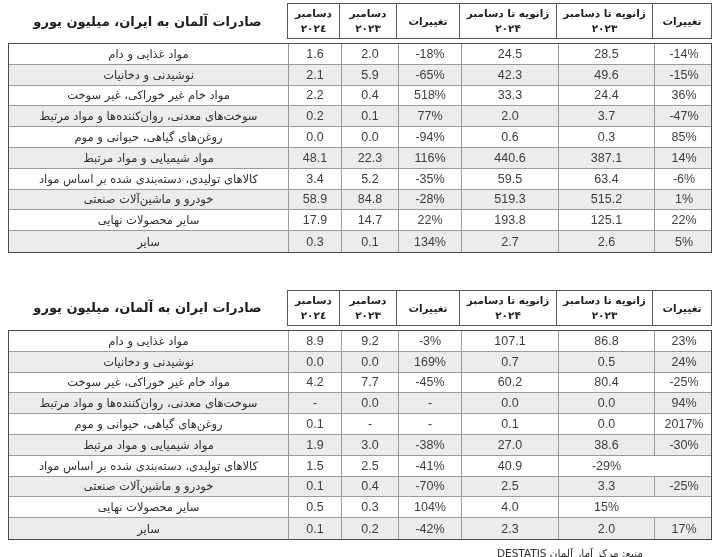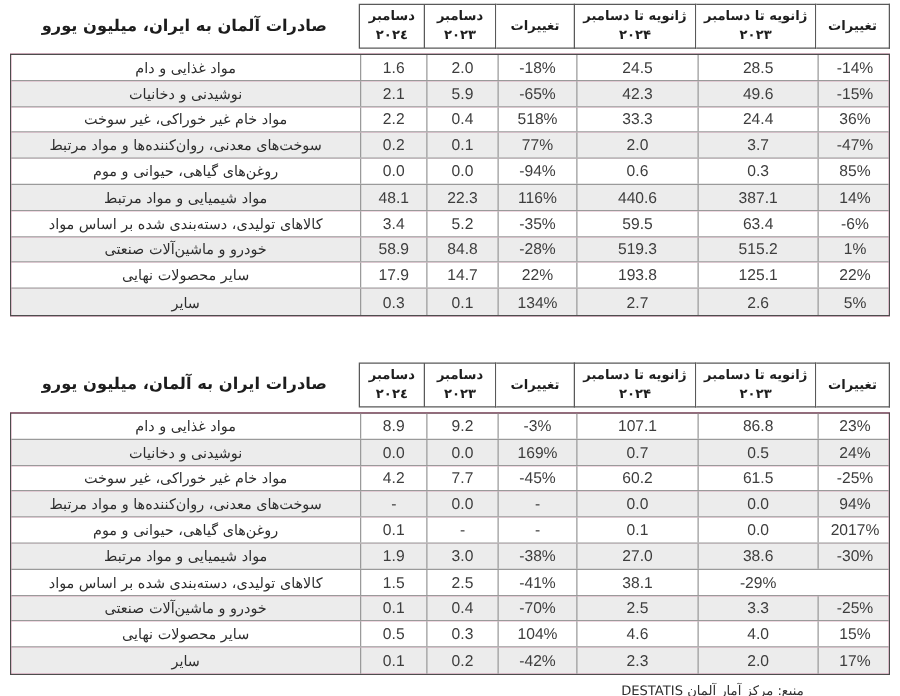--- a/index.html
+++ b/index.html
@@ -229,21 +229,21 @@
           <div class="cell num">0.7</div>
           <div class="cell num">0.5</div>
           <div class="cell num">24%</div>
         </div>
         <div class="grid-row row">
           <div class="cell label" dir="rtl">مواد خام غیر خوراکی، غیر سوخت</div>
           <div class="cell num">4.2</div>
           <div class="cell num">7.7</div>
           <div class="cell num">-45%</div>
           <div class="cell num">60.2</div>
-          <div class="cell num">61.5</div>
+          <div class="cell num">80.4</div>
           <div class="cell num">-25%</div>
         </div>
         <div class="grid-row row alt">
           <div class="cell label" dir="rtl">سوخت‌های معدنی، روان‌کننده‌ها و مواد مرتبط</div>
           <div class="cell num">-</div>
           <div class="cell num">0.0</div>
           <div class="cell num">-</div>
           <div class="cell num">0.0</div>
           <div class="cell num">0.0</div>
           <div class="cell num">94%</div>
@@ -264,38 +264,37 @@
           <div class="cell num">-38%</div>
           <div class="cell num">27.0</div>
           <div class="cell num">38.6</div>
           <div class="cell num">-30%</div>
         </div>
         <div class="grid-row row">
           <div class="cell label" dir="rtl">کالاهای تولیدی، دسته‌بندی شده بر اساس مواد</div>
           <div class="cell num">1.5</div>
           <div class="cell num">2.5</div>
           <div class="cell num">-41%</div>
-          <div class="cell num">38.1</div>
+          <div class="cell num">40.9</div>
           <div class="cell num">-29%</div>
         </div>
         <div class="grid-row row alt">
           <div class="cell label" dir="rtl">خودرو و ماشین‌آلات صنعتی</div>
           <div class="cell num">0.1</div>
           <div class="cell num">0.4</div>
           <div class="cell num">-70%</div>
           <div class="cell num">2.5</div>
           <div class="cell num">3.3</div>
           <div class="cell num">-25%</div>
         </div>
         <div class="grid-row row">
           <div class="cell label" dir="rtl">سایر محصولات نهایی</div>
           <div class="cell num">0.5</div>
           <div class="cell num">0.3</div>
           <div class="cell num">104%</div>
-          <div class="cell num">4.6</div>
           <div class="cell num">4.0</div>
           <div class="cell num">15%</div>
         </div>
         <div class="grid-row row alt">
           <div class="cell label" dir="rtl">سایر</div>
           <div class="cell num">0.1</div>
           <div class="cell num">0.2</div>
           <div class="cell num">-42%</div>
           <div class="cell num">2.3</div>
           <div class="cell num">2.0</div>

